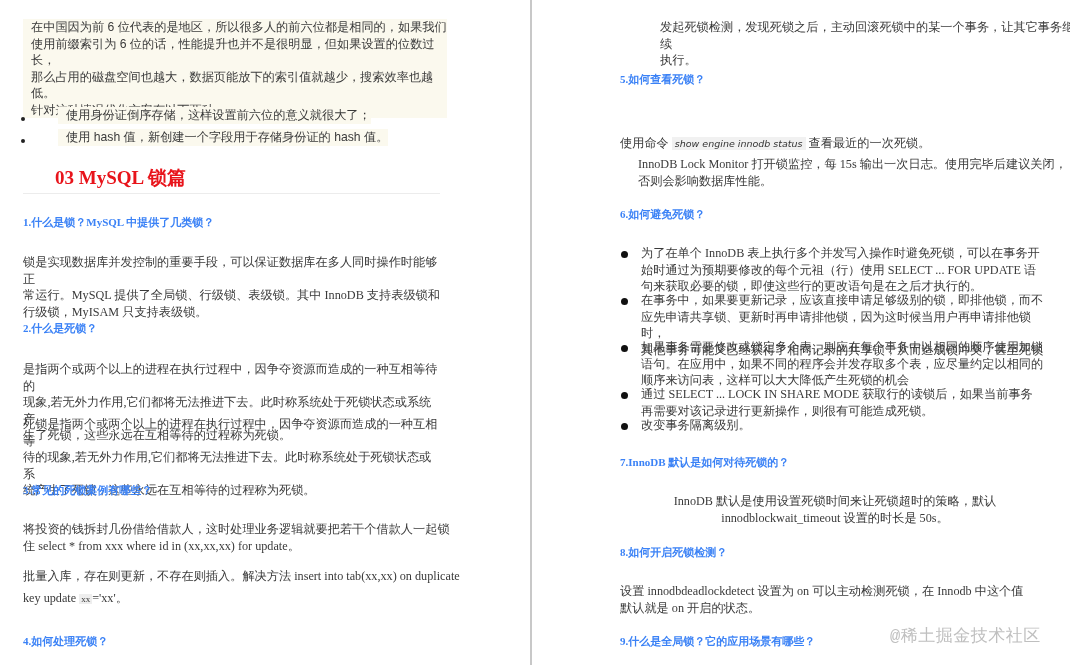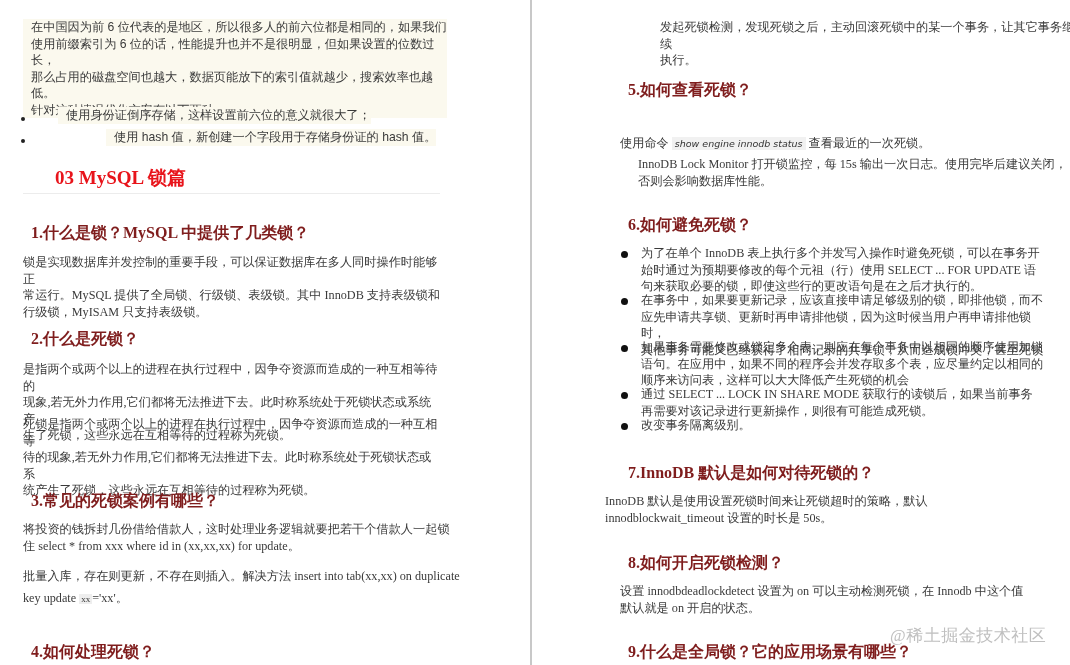--- a/index.html
+++ b/index.html
@@ -5,46 +5,46 @@
   html, body { margin:0; padding:0; }
   body { width:1070px; height:665px; background:#ffffff; position:relative; overflow:hidden;
          font-family:"Liberation Serif","DejaVu Serif",serif; color:#333; }
   .page { position:absolute; top:0; height:665px; }
   .page-left { left:0; width:530px; }
   .page-right { left:532px; width:538px; }
   .divider { position:absolute; left:530px; top:0; width:2px; height:665px; background:#c8c8c8; }
   .p { position:absolute; font-size:12.2px; line-height:16.5px; color:#3a3a3a; margin:0; }
   .hl { background:#fbf9ee; }
   .sans { font-family:"Liberation Sans","DejaVu Sans",sans-serif;padding-left:8px; }
-  .h2 { position:absolute; font-size:16px; font-weight:bold; color:#7f1d1d; margin:8px; }
+  .h2 { position:absolute; font-size:11px; font-weight:bold; color:#3b82f6; margin:0; }
   .h1 { position:absolute; font-size:19px; font-weight:bold; color:#e8141b; margin:0; }
   .rule { position:absolute; height:1px; background:#ececec; }
   .bullet-sm { position:absolute; width:4px; height:4px; border-radius:50%; background:#222; }
   .bullet-lg { position:absolute; width:7px; height:7px; border-radius:50%; background:#111; }
   .code { background:#f1f1f1; padding:1px 3px; font-family:"DejaVu Sans",sans-serif; font-style:italic; font-size:9.5px; color:#333; }
   .code-kx { background:#eeeeee; font-size:9px; padding:0 2px; }
   .watermark { position:absolute; left:890px; top:624px; font-size:17px; color:rgba(170,170,170,0.75);
-               font-family:Liberation Serif, serif; letter-spacing:0.5px; }
+               font-family:Liberation Mono, monospace; letter-spacing:0.5px; }
 </style>
 </head>
 <body>
 
 <div class="page page-left">
 
   <div class="p sans hl" style="left:23px;top:19px;width:416px;">
     <div>在中国因为前 6 位代表的是地区，所以很多人的前六位都是相同的，如果我们</div>
     <div>使用前缀索引为 6 位的话，性能提升也并不是很明显，但如果设置的位数过长，</div>
     <div>那么占用的磁盘空间也越大，数据页能放下的索引值就越少，搜索效率也越低。</div>
     <div>针对这种情况优化方案有以下两种：</div>
   </div>
 
   <div class="bullet-sm" style="left:21px;top:117px;"></div>
   <div class="p sans hl" style="left:58px;top:107px;">使用身份证倒序存储，这样设置前六位的意义就很大了；</div>
   <div class="bullet-sm" style="left:21px;top:139px;"></div>
-  <div class="p sans hl" style="left:58px;top:129px;margin-left:48px;">使用 hash 值，新创建一个字段用于存储身份证的 hash 值。</div>
+  <div class="p sans hl" style="left:58px;top:129px;">使用 hash 值，新创建一个字段用于存储身份证的 hash 值。</div>
 
   <div class="h1" style="left:23px;top:165px;margin-left:32px;">03 MySQL 锁篇</div>
   <div class="rule" style="left:23px;top:193px;width:417px;"></div>
 
   <div class="h2" style="left:23px;top:215px;">1.什么是锁？MySQL 中提供了几类锁？</div>
   <div class="p" style="left:23px;top:254px;width:420px;">
     <div>锁是实现数据库并发控制的重要手段，可以保证数据库在多人同时操作时能够正</div>
     <div>常运行。MySQL 提供了全局锁、行级锁、表级锁。其中 InnoDB 支持表级锁和</div>
     <div>行级锁，MyISAM 只支持表级锁。</div>
   </div>
@@ -120,21 +120,21 @@
   <div class="p" style="left:109px;top:386px;width:410px;">
     <div>通过 SELECT ... LOCK IN SHARE MODE 获取行的读锁后，如果当前事务</div>
     <div>再需要对该记录进行更新操作，则很有可能造成死锁。</div>
   </div>
   <div class="bullet-lg" style="left:89px;top:423px;"></div>
   <div class="p" style="left:109px;top:417px;width:410px;">
     <div>改变事务隔离级别。</div>
   </div>
 
   <div class="h2" style="left:88px;top:455px;">7.InnoDB 默认是如何对待死锁的？</div>
-  <div class="p" style="left:73px;top:493px;width:430px;">
+  <div class="p" style="left:88px;top:493px;width:430px;text-align:center;">
     <div>InnoDB 默认是使用设置死锁时间来让死锁超时的策略，默认</div>
     <div>innodblockwait_timeout 设置的时长是 50s。</div>
   </div>
 
   <div class="h2" style="left:88px;top:545px;text-align:center;">8.如何开启死锁检测？</div>
   <div class="p" style="left:88px;top:583px;width:430px;">
     <div>设置 innodbdeadlockdetect 设置为 on 可以主动检测死锁，在 Innodb 中这个值</div>
     <div>默认就是 on 开启的状态。</div>
   </div>
 

